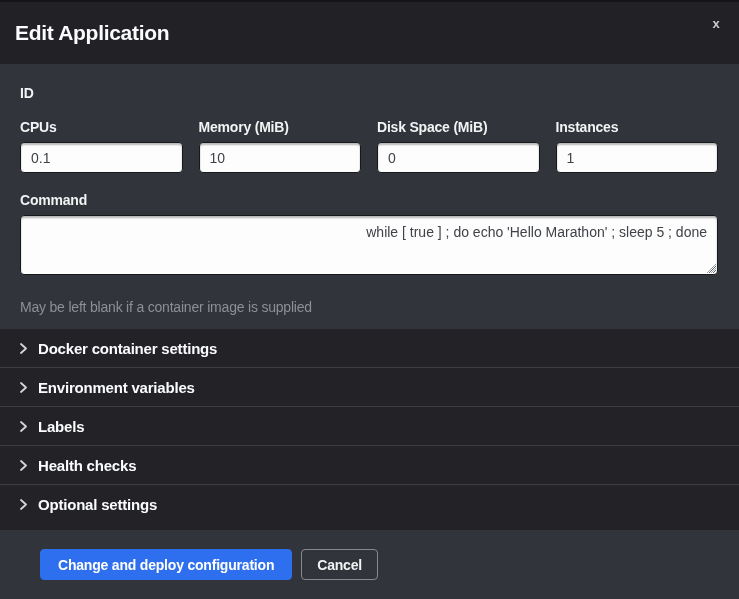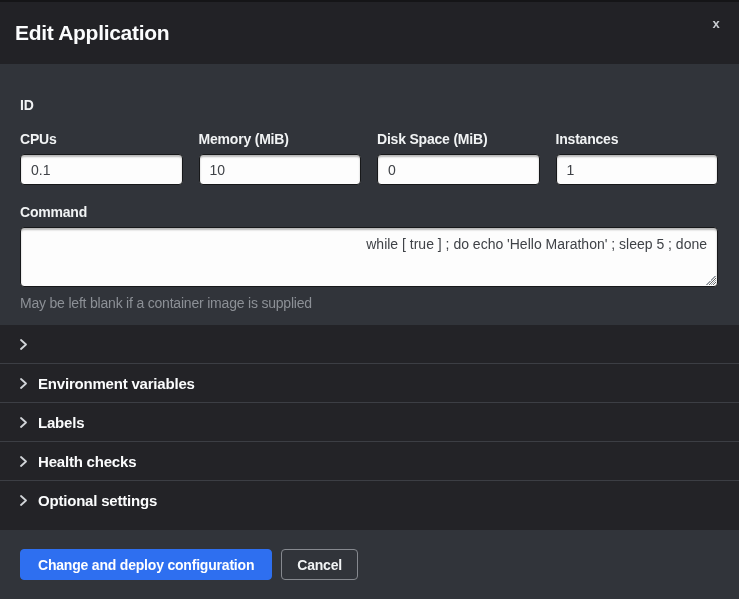--- a/index.html
+++ b/index.html
@@ -43,21 +43,21 @@
     line-height: 18px;
     text-align: center;
     font-size: 13px;
     font-weight: bold;
     color: #c9ccd1;
     cursor: pointer;
   }
   
   .modal-body {
     background: #31343a;
-    padding: 33px 21px 14px 20px;
+    padding: 21px 21px 14px 20px;
     flex: 0 0 auto;
   }
   .field-label {
     display: block;
     font-size: 14px;
     font-weight: bold;
     color: #f1f3f4;
     margin-bottom: 7px;
     letter-spacing: -0.2px;
   }
@@ -95,21 +95,21 @@
       linear-gradient(135deg, transparent 0 50%, #9aa0a6 50% 57%, transparent 57% 72%, #9aa0a6 72% 79%, transparent 79%);
   }
   .row-4 {
     display: grid;
     grid-template-columns: repeat(4, 1fr);
     gap: 16px;
     margin-top: 18px;
   }
   .cmd-group { margin-top: 19px; }
   .help-text {
-    margin-top: 8px;
+    margin-top: 24px;
     font-size: 14px;
     color: #8c9096;
     letter-spacing: -0.2px;
   }
   
   .accordion {
     background: #232327;
     flex: 1 1 auto;
   }
   .acc-row {
@@ -153,20 +153,21 @@
     letter-spacing: -0.2px;
     cursor: pointer;
     display: inline-flex;
     align-items: center;
   }
   .btn-primary {
     background: var(--accent, #2e6ff0);
     border: 1px solid var(--accent, #2e6ff0);
     color: #ffffff;
     padding: 0 17px;
+    margin-left: 20px;
   }
   .btn-cancel {
     background: transparent;
     border: 1px solid #86898f;
     color: #f1f3f4;
     padding: 0 15px;
     margin-left: 9px;
   }
 </style>
 </head>
@@ -215,20 +216,21 @@
   </div>
 
   <div class="accordion">
 
     <div class="acc-row">
       <span class="chevron">
         <svg viewBox="0 0 11 11">
             <polyline points="3,1 8,5.5 3,10" fill="none" stroke="#d2d5d9" stroke-width="1.8" stroke-linecap="round" stroke-linejoin="round"></polyline>
           </svg>
       </span>
+      <span class="acc-label">Docker container settings</span>
     </div>
 
     <div class="acc-row">
       <span class="chevron">
         <svg viewBox="0 0 11 11">
             <polyline points="3,1 8,5.5 3,10" fill="none" stroke="#d2d5d9" stroke-width="1.8" stroke-linecap="round" stroke-linejoin="round"></polyline>
           </svg>
       </span>
       <span class="acc-label">Environment variables</span>
     </div>

